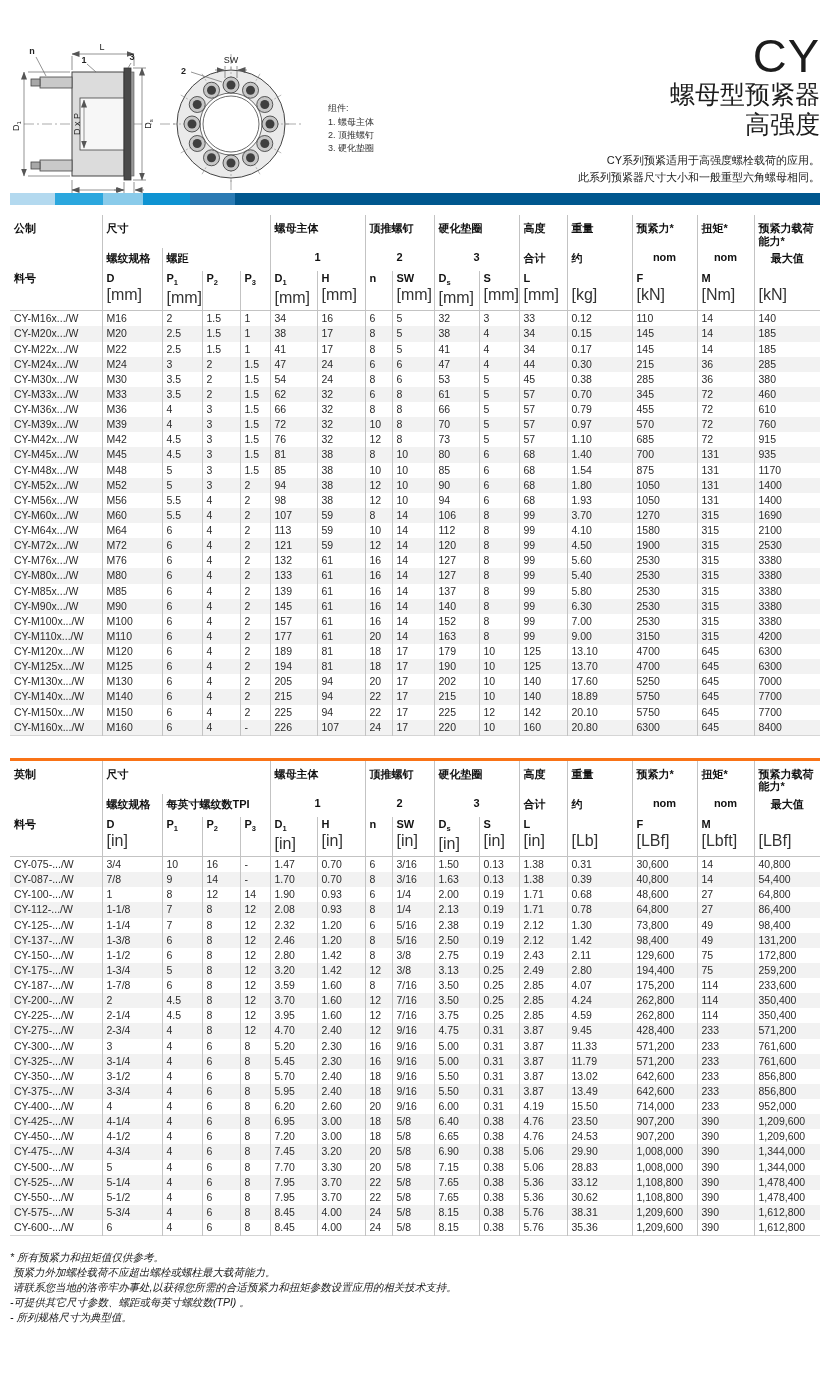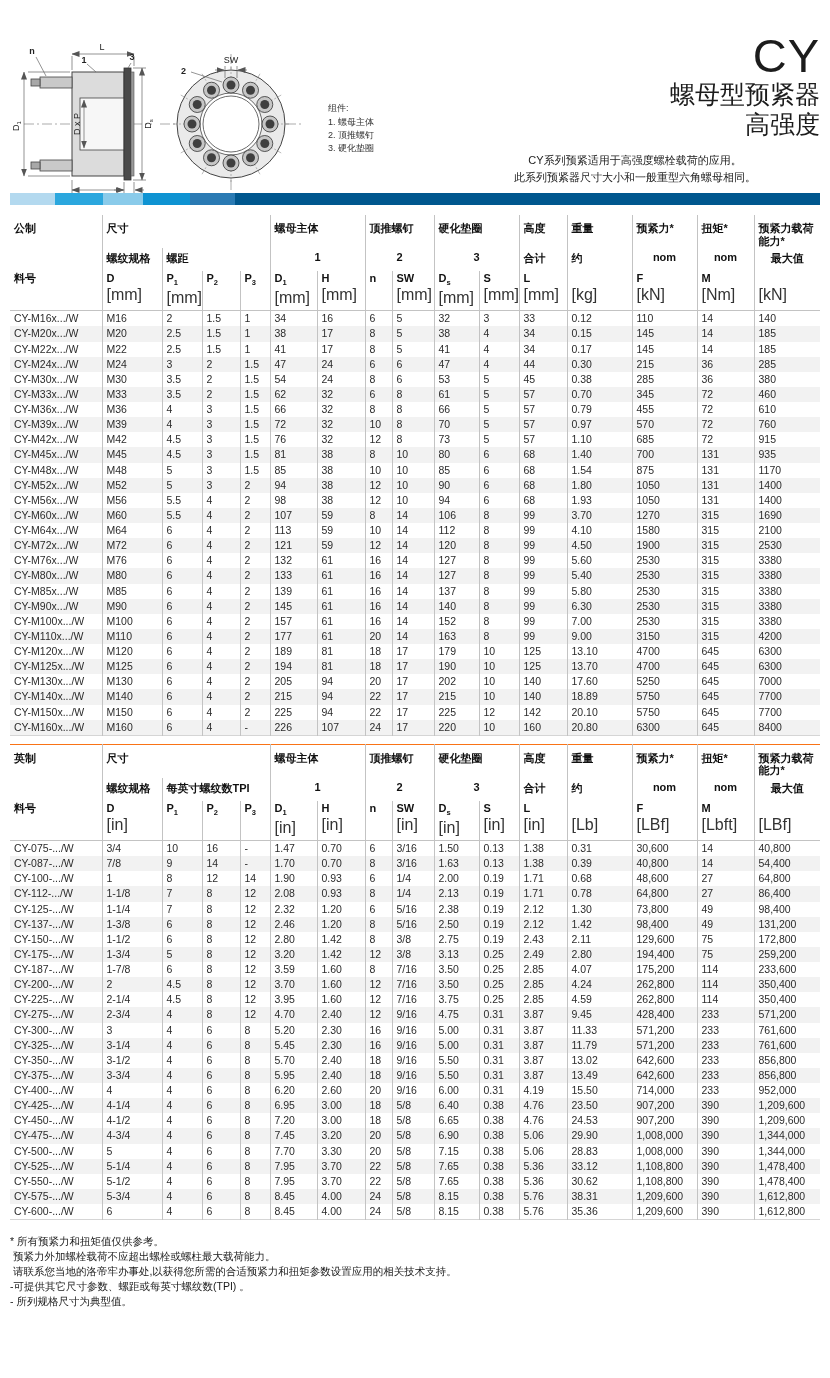--- a/index.html
+++ b/index.html
@@ -5,46 +5,46 @@
   * { box-sizing: border-box; }
   body { margin:0; background:#e9e9e9; font-family:"Liberation Sans","DejaVu Sans",sans-serif; color:#222; }
   .page { width:830px; min-height:1378px; margin:0 auto; background:#fff; padding-bottom:20px; }
 
   
   .top { display:flex; align-items:flex-start; height:193px; padding:0 10px; }
   .drawing-wrap { width:440px; padding-top:14px; }
   .title-block { flex:1; text-align:right; padding-top:32px; }
   .cy-title { font-size:47px; line-height:1.0; font-weight:400; letter-spacing:1px; color:#1c1c1c; }
   .cy-sub { font-size:25px; line-height:1.2; color:#1c1c1c; }
-  .cy-desc { margin-top:13px; font-size:11px; line-height:1.55; color:#222;text-align:center; }
+  .cy-desc { margin-top:13px; font-size:11px; line-height:1.55; color:#222; }
 
   
   .accent-bar { display:flex; height:12px; margin:0 10px; overflow:hidden; }
   .accent-bar .seg { display:block; height:100%; }
 
   
   .spec { border-collapse:collapse; table-layout:fixed; width:810px; margin:10px 10px 0;
           font-size:10.5px; color:#2b2b2b; border-bottom:1px solid #d5d5d5; }
-  .spec.second { border-top:1px solid #f97316; margin-top:8px; }
+  .spec.second { border-top:3px solid #f97316; margin-top:22px; }
   .spec th, .spec td { padding:1px 4px; text-align:left; vertical-align:top; overflow:hidden; }
   .spec td { white-space:nowrap; line-height:1.25; height:15px; }
   .spec td + td, .spec th + th { border-left:1px solid #c3c3c3; }
   .spec thead th { font-weight:bold; color:#111; white-space:normal; }
   .spec thead th.grp { font-size:11px; padding-top:7px; line-height:1.15; }
   .spec thead th.sub { font-size:11px; padding-top:3px; padding-bottom:5px; }
   .spec thead th.ctr { text-align:center; }
   .spec thead tr:last-child th { border-bottom:1px solid #c3c3c3; }
   .spec thead th.col .cl { font-size:11px; line-height:1.15; min-height:12px; }
   .spec thead th.col .cu { font-weight:normal; font-size:16px; line-height:1.2; min-height:12px; padding-bottom:2px; color:#333; }
   .spec thead th.col sub { font-size:7.5px; }
   .spec tbody tr:nth-child(even) { background:#f2f2f2; }
 
   
   .footnotes { margin:14px 10px 0; font-size:10.5px; line-height:1.42; color:#1a1a1a; }
-  .footnotes div { white-space:pre-wrap; }
+  .footnotes div { white-space:pre-wrap;font-style:italic; }
 
   
   svg text { font-family:"Liberation Sans","DejaVu Sans",sans-serif; }
 </style>
 </head>
 <body>
 
 <div class="page">
 
   <header class="top">

